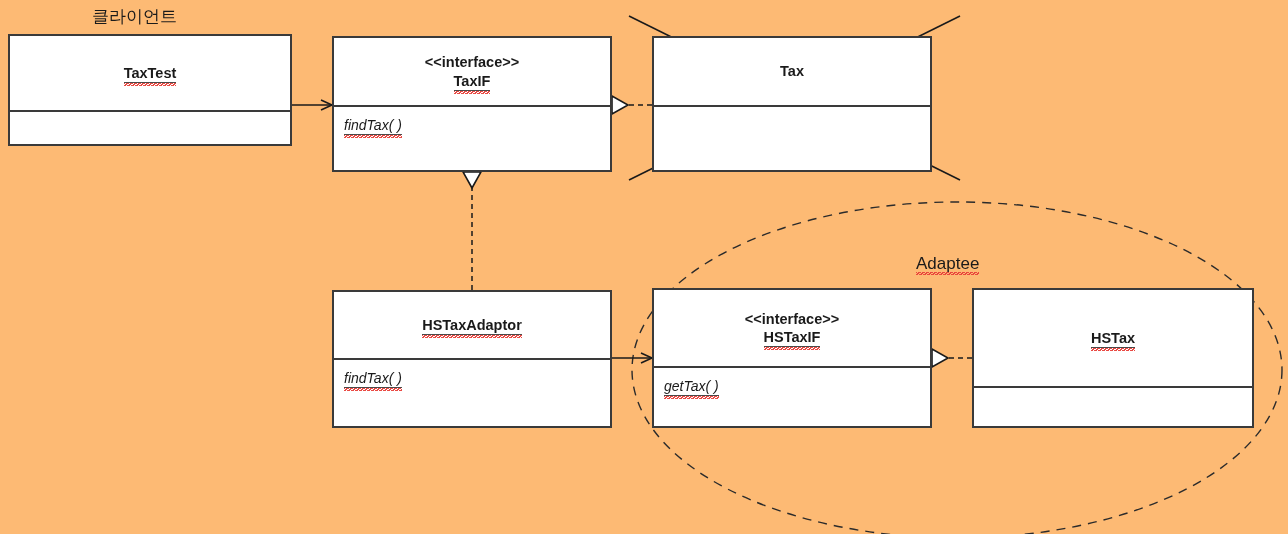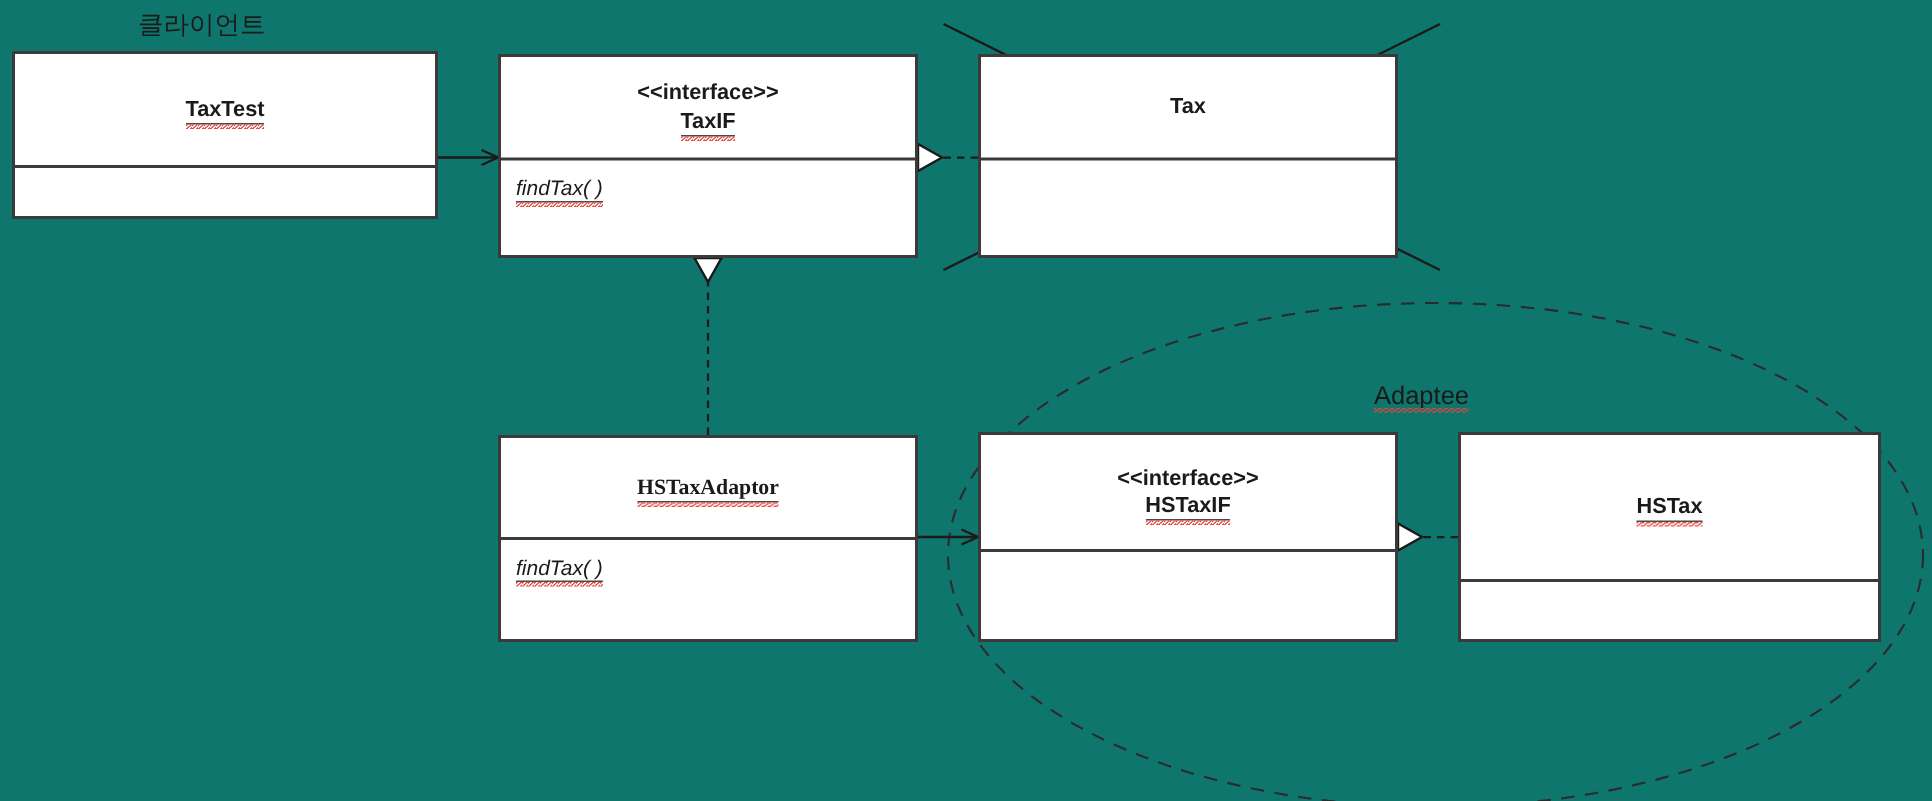--- a/index.html
+++ b/index.html
@@ -7,21 +7,21 @@
     padding: 0;
     background: #ffffff;
   }
   body {
     font-family: "Liberation Sans", sans-serif;
   }
   #canvas {
     position: relative;
     width: 1288px;
     height: 534px;
-    background: #0f766e;
+    background: #fdba74;
     overflow: hidden;
   }
   svg.layer {
     position: absolute;
     left: 0;
     top: 0;
     width: 1288px;
     height: 534px;
     pointer-events: none;
   }
@@ -188,39 +188,44 @@
   <div class="uml-box" style="left:652px; top:36px; width:280px; height:136px;text-decoration:underline;">
     <div class="uml-head" style="height:69px;">
       <div class="cls-name">
         <span>Tax</span>
       </div>
     </div>
     <div class="uml-body" style="height:67px;"></div>
   </div>
 
   <div class="uml-box" style="left:332px; top:290px; width:280px; height:138px;">
-    <div class="uml-head" style="height:68px;font-family:Liberation Serif, serif;">
+    <div class="uml-head" style="height:68px;">
       <div class="cls-name">
         <span class="sq under">HSTaxAdaptor</span>
       </div>
     </div>
     <div class="uml-body" style="height:70px;">
       <div class="method">
         <span class="sq under">findTax( )</span>
       </div>
     </div>
   </div>
 
   <div class="uml-box" style="left:652px; top:288px; width:280px; height:140px;">
     <div class="uml-head" style="height:78px;">
       <div class="stereotype">&lt;&lt;interface&gt;&gt;</div>
       <div class="cls-name">
         <span class="sq under">HSTaxIF</span>
       </div>
     </div>
+    <div class="uml-body" style="height:62px;">
+      <div class="method">
+        <span class="sq under">getTax( )</span>
+      </div>
+    </div>
   </div>
 
   <div class="uml-box" style="left:972px; top:288px; width:282px; height:140px;">
     <div class="uml-head" style="height:98px;">
       <div class="cls-name">
         <span class="sq under">HSTax</span>
       </div>
     </div>
     <div class="uml-body" style="height:62px;"></div>
   </div>

